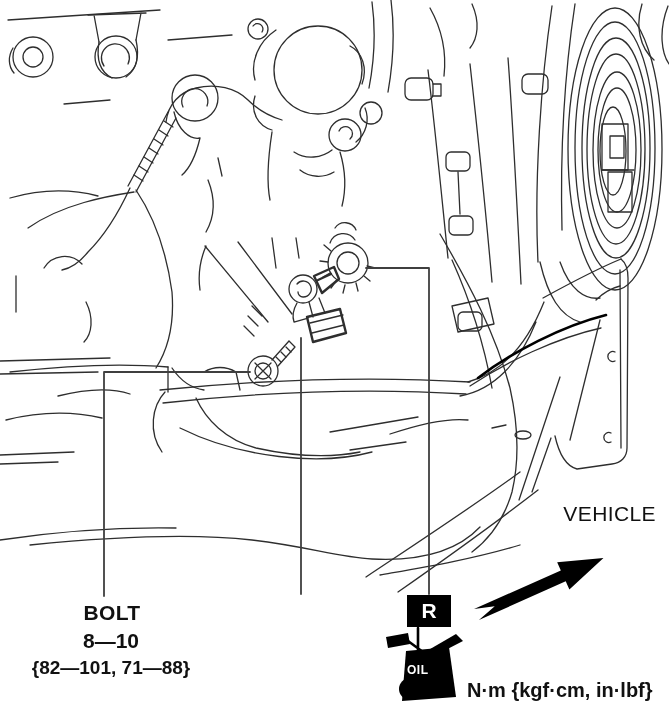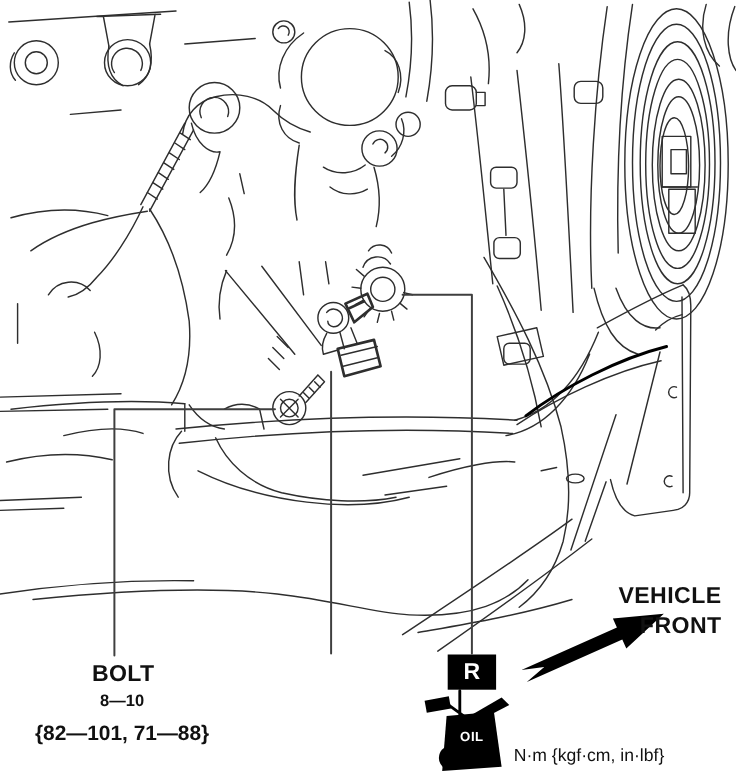--- a/index.html
+++ b/index.html
@@ -7,30 +7,30 @@
          font-family:"Liberation Sans",sans-serif;}
   svg.art{position:absolute;left:0;top:0;}
   svg.art path, svg.art circle, svg.art ellipse, svg.art polyline, svg.art rect.ln{
     fill:none;stroke:#2e2e2e;stroke-width:1.3;stroke-linecap:round;stroke-linejoin:round;}
   svg.art .thick{stroke-width:2.4;}
   svg.art .leader{stroke:#3f3f3f;stroke-width:1.8;fill:none;}
   svg.art .fill{fill:#000;stroke:none;}
   svg.art .blkln{stroke:#000;stroke-width:2.6;fill:none;}
   .lbl{position:absolute;color:#111;white-space:nowrap;}
   .callout{font-size:21px;font-weight:600;letter-spacing:.3px;}
-  .torque{font-size:15px;font-weight:700;}
+  .torque{font-size:21px;font-weight:700;}
   .center{transform:translateX(-50%);padding-left:16px;}
-  #vehicle-front{right:13px;top:528px;text-align:right;font-size:21px;font-weight:700;
+  #vehicle-front{right:13px;top:500px;text-align:center;font-size:21px;font-weight:400;
                  line-height:27px;letter-spacing:.4px;}
   #r-box{position:absolute;left:407px;top:595px;width:44px;height:32px;background:#000;
          color:#fff;display:flex;align-items:center;justify-content:center;
          font-size:21px;font-weight:700;}
-  #oil-label{position:absolute;left:407px;top:663px;width:44px;text-align:center;
+  #oil-label{position:absolute;left:407px;top:663px;width:44px;text-align:left;
              color:#fff;font-size:12px;font-weight:700;letter-spacing:.5px;}
-  #units-label{left:467px;top:679px;font-size:16px;font-weight:400;}
+  #units-label{left:467px;top:679px;font-size:20px;font-weight:700;}
 </style>
 </head>
 <body>
 
 <div class="stage">
 
   <svg class="art" width="669" height="710" viewBox="0 0 669 710">
 
     <g>
       <path d="M8,20 L160,10"></path>
@@ -193,21 +193,20 @@
     </g>
   </svg>
 
   <div class="lbl callout center" style="left:104px;top:601px;">BOLT</div>
   <div class="lbl torque center" style="left:103px;top:629px;">8—10</div>
   <div class="lbl torque center" style="left:103px;top:657px;font-size:19px;">{82—101, 71—88}</div>
 
 
   <div class="lbl" id="vehicle-front">
     <div>VEHICLE</div>
-    <div>FRONT</div>
   </div>
 
   <div id="r-box">
     <span>R</span>
   </div>
 
   <div id="oil-label">OIL</div>
 
   <div class="lbl" id="units-label">N·m {kgf·cm, in·lbf}</div>
 </div>

